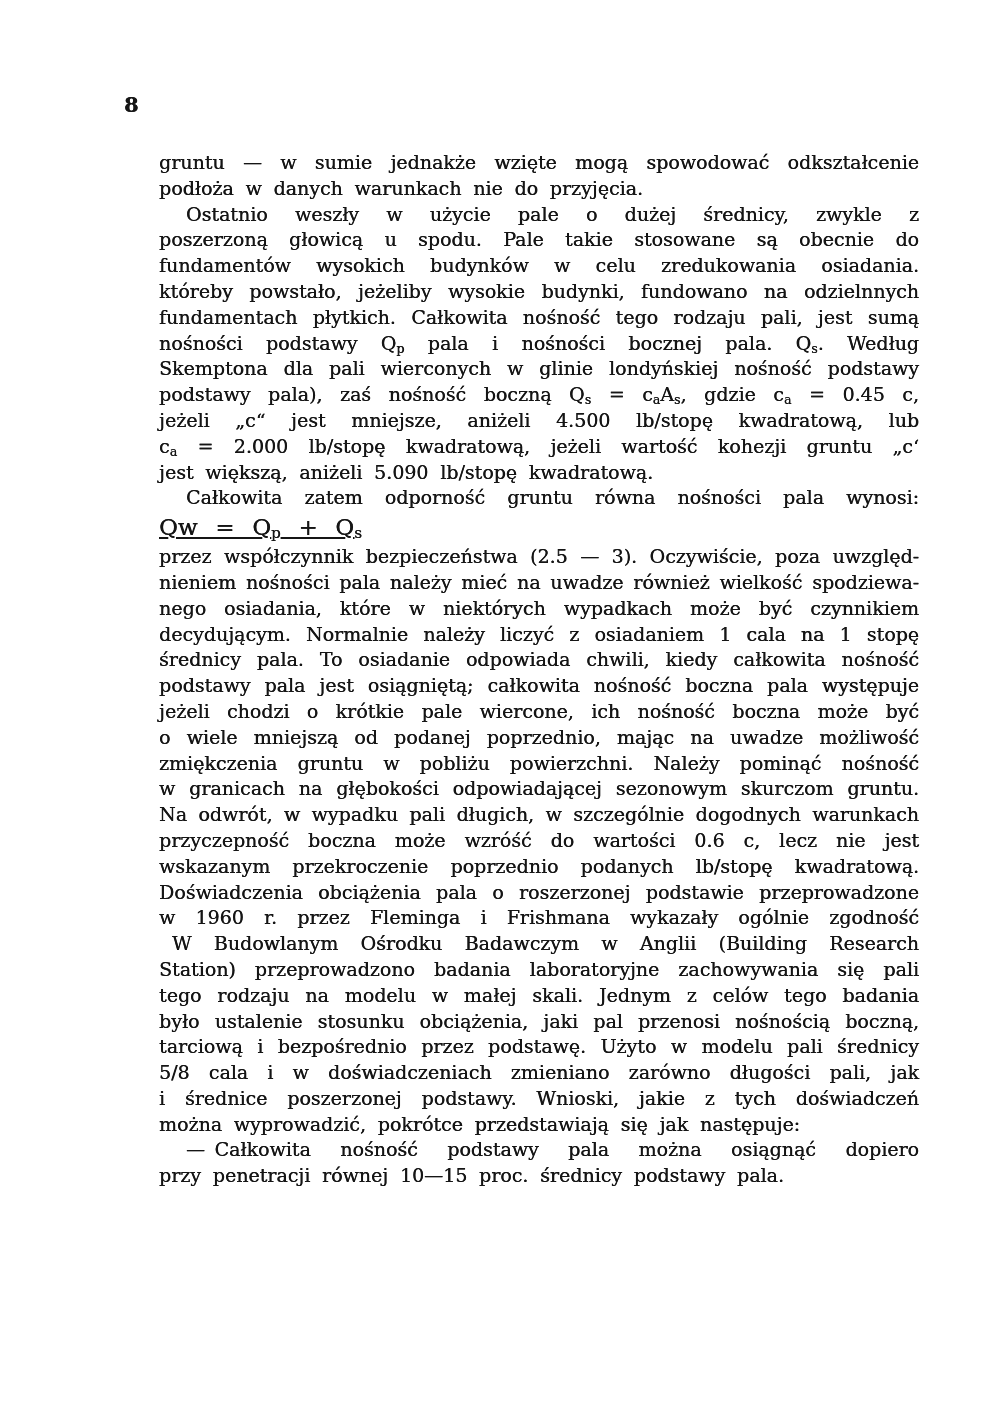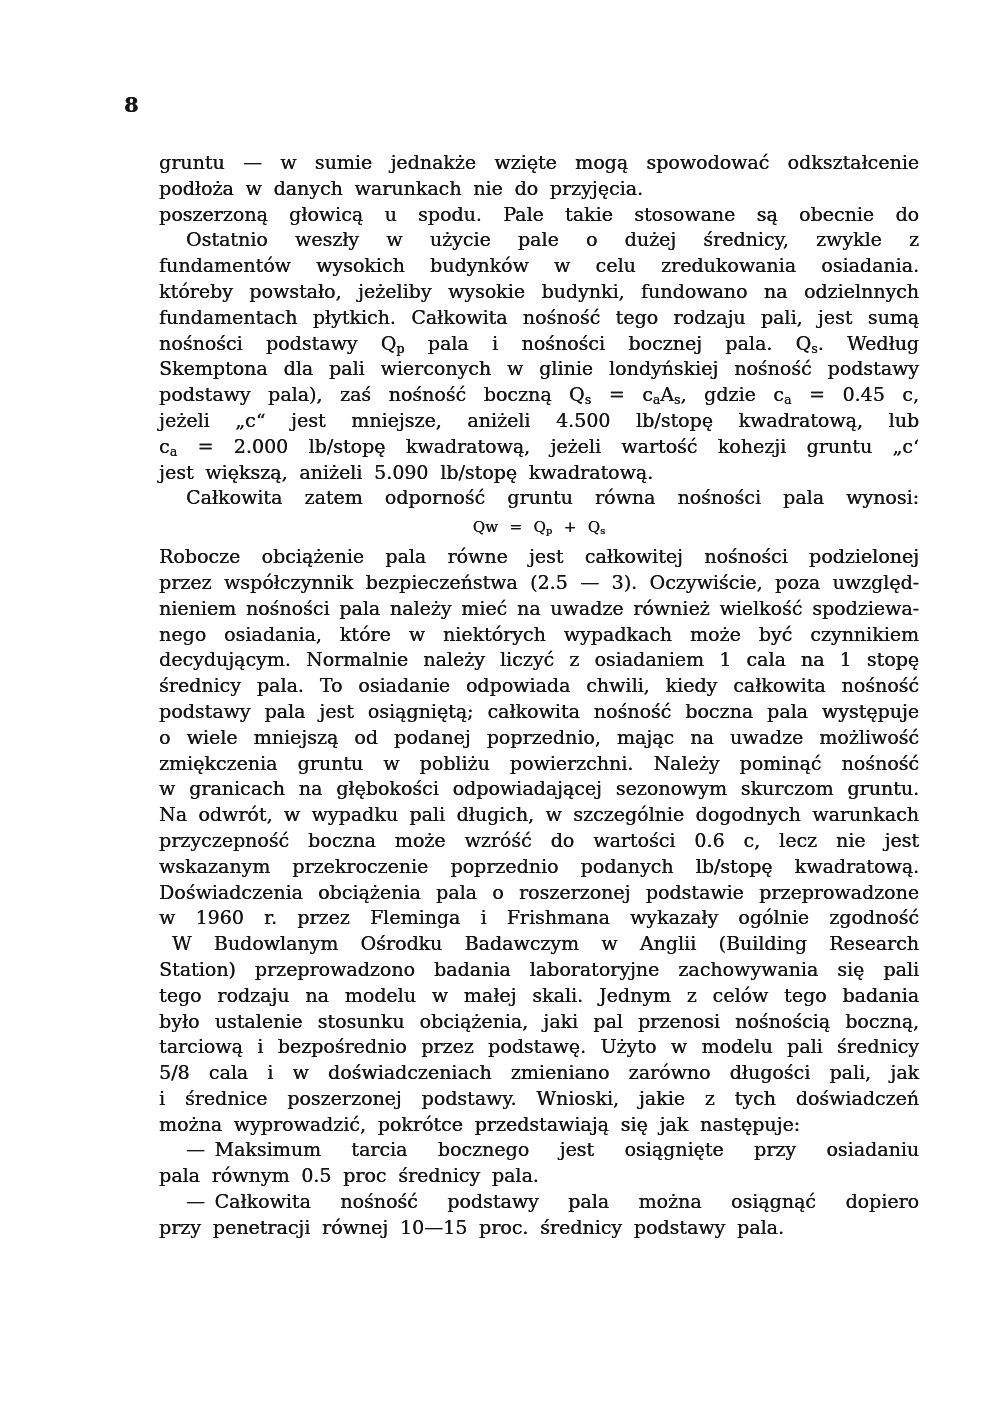--- a/index.html
+++ b/index.html
@@ -43,88 +43,84 @@
     text-align: justify;
     text-align-last: justify;
     word-spacing: 0.10em;
     white-space: normal;
   }
   .line.last {
     text-align-last: left;
     word-spacing: 0.30em;
   }
   .formula {
-    font-size: 15px;
+    font-size: 23px;
     line-height: 26px;
     margin: 3px 0 4px 0;
-    text-align: center;
     word-spacing: 0.45em;
+    text-decoration: underline;
   }
   sub {
     font-size: 66%;
     line-height: 0;
     vertical-align: -0.22em;
   }
 </style>
 </head>
 <body>
 
 <div class="page">
   <div class="page-number">8</div>
   <div class="text-block">
       <div class="paragraph">
         <div class="line">gruntu — w sumie jednakże wzięte mogą spowodować odkształcenie</div>
         <div class="line last">podłoża w danych warunkach nie do przyjęcia.</div>
       </div>
       <div class="paragraph">
+        <div class="line" style="text-indent: 27px;">Ostatnio weszły w użycie pale o dużej średnicy, zwykle z</div>
         <div class="line">poszerzoną głowicą u spodu. Pale takie stosowane są obecnie do</div>
-        <div class="line" style="text-indent: 27px;">Ostatnio weszły w użycie pale o dużej średnicy, zwykle z</div>
         <div class="line">fundamentów wysokich budynków w celu zredukowania osiadania.</div>
         <div class="line">któreby powstało, jeżeliby wysokie budynki, fundowano na odzielnnych</div>
         <div class="line">fundamentach płytkich. Całkowita nośność tego rodzaju pali, jest sumą</div>
         <div class="line">nośności podstawy Q<sub>p</sub> pala i nośności bocznej pala. Q<sub>s</sub>. Według</div>
         <div class="line">Skemptona dla pali wierconych w glinie londyńskiej nośność podstawy</div>
         <div class="line">podstawy pala), zaś nośność boczną Q<sub>s</sub> = c<sub>a</sub>A<sub>s</sub>, gdzie c<sub>a</sub> = 0.45 c,</div>
         <div class="line">jeżeli „c“ jest mniejsze, aniżeli 4.500 lb/stopę kwadratową, lub</div>
         <div class="line">c<sub>a</sub> = 2.000 lb/stopę kwadratową, jeżeli wartość kohezji gruntu „c‘</div>
         <div class="line last">jest większą, aniżeli 5.090 lb/stopę kwadratową.</div>
       </div>
       <div class="paragraph">
         <div class="line" style="text-indent: 27px;">Całkowita zatem odporność gruntu równa nośności pala wynosi:</div>
       </div>
       <div class="formula">Qw = Q<sub>p</sub> + Q<sub>s</sub></div>
       <div class="paragraph">
-        <div class="line">Robocze obciążenie pala równe jest całkowitej nośności podzielonej</div>
         <div class="line">przez współczynnik bezpieczeństwa (2.5 — 3). Oczywiście, poza uwzględ-</div>
         <div class="line">nieniem nośności pala należy mieć na uwadze również wielkość spodziewa-</div>
         <div class="line">nego osiadania, które w niektórych wypadkach może być czynnikiem</div>
         <div class="line">decydującym. Normalnie należy liczyć z osiadaniem 1 cala na 1 stopę</div>
         <div class="line">średnicy pala. To osiadanie odpowiada chwili, kiedy całkowita nośność</div>
         <div class="line">podstawy pala jest osiągniętą; całkowita nośność boczna pala występuje</div>
+        <div class="line">jeżeli chodzi o krótkie pale wiercone, ich nośność boczna może być</div>
         <div class="line">o wiele mniejszą od podanej poprzednio, mając na uwadze możliwość</div>
         <div class="line">zmiękczenia gruntu w pobliżu powierzchni. Należy pominąć nośność</div>
         <div class="line">w granicach na głębokości odpowiadającej sezonowym skurczom gruntu.</div>
         <div class="line">Na odwrót, w wypadku pali długich, w szczególnie dogodnych warunkach</div>
         <div class="line">przyczepność boczna może wzróść do wartości 0.6 c, lecz nie jest</div>
         <div class="line">wskazanym przekroczenie poprzednio podanych lb/stopę kwadratową.</div>
         <div class="line">Doświadczenia obciążenia pala o roszerzonej podstawie przeprowadzone</div>
         <div class="line">w 1960 r. przez Fleminga i Frishmana wykazały ogólnie zgodność</div>
       </div>
       <div class="paragraph">
         <div class="line" style="text-indent: 13px;">W Budowlanym Ośrodku Badawczym w Anglii (Building Research</div>
         <div class="line">Station) przeprowadzono badania laboratoryjne zachowywania się pali</div>
         <div class="line">tego rodzaju na modelu w małej skali. Jednym z celów tego badania</div>
         <div class="line">było ustalenie stosunku obciążenia, jaki pal przenosi nośnością boczną,</div>
         <div class="line">tarciową i bezpośrednio przez podstawę. Użyto w modelu pali średnicy</div>
         <div class="line">5/8 cala i w doświadczeniach zmieniano zarówno długości pali, jak</div>
         <div class="line">i średnice poszerzonej podstawy. Wnioski, jakie z tych doświadczeń</div>
         <div class="line last">można wyprowadzić, pokrótce przedstawiają się jak następuje:</div>
       </div>
       <div class="paragraph">
-        <div class="line" style="text-indent: 27px;">— Maksimum tarcia bocznego jest osiągnięte przy osiadaniu</div>
-        <div class="line last">pala równym 0.5 proc średnicy pala.</div>
-      </div>
-      <div class="paragraph">
         <div class="line" style="text-indent: 27px;">— Całkowita nośność podstawy pala można osiągnąć dopiero</div>
         <div class="line last">przy penetracji równej 10—15 proc. średnicy podstawy pala.</div>
       </div>
     </div>
 </div>
 
 </body></html>

